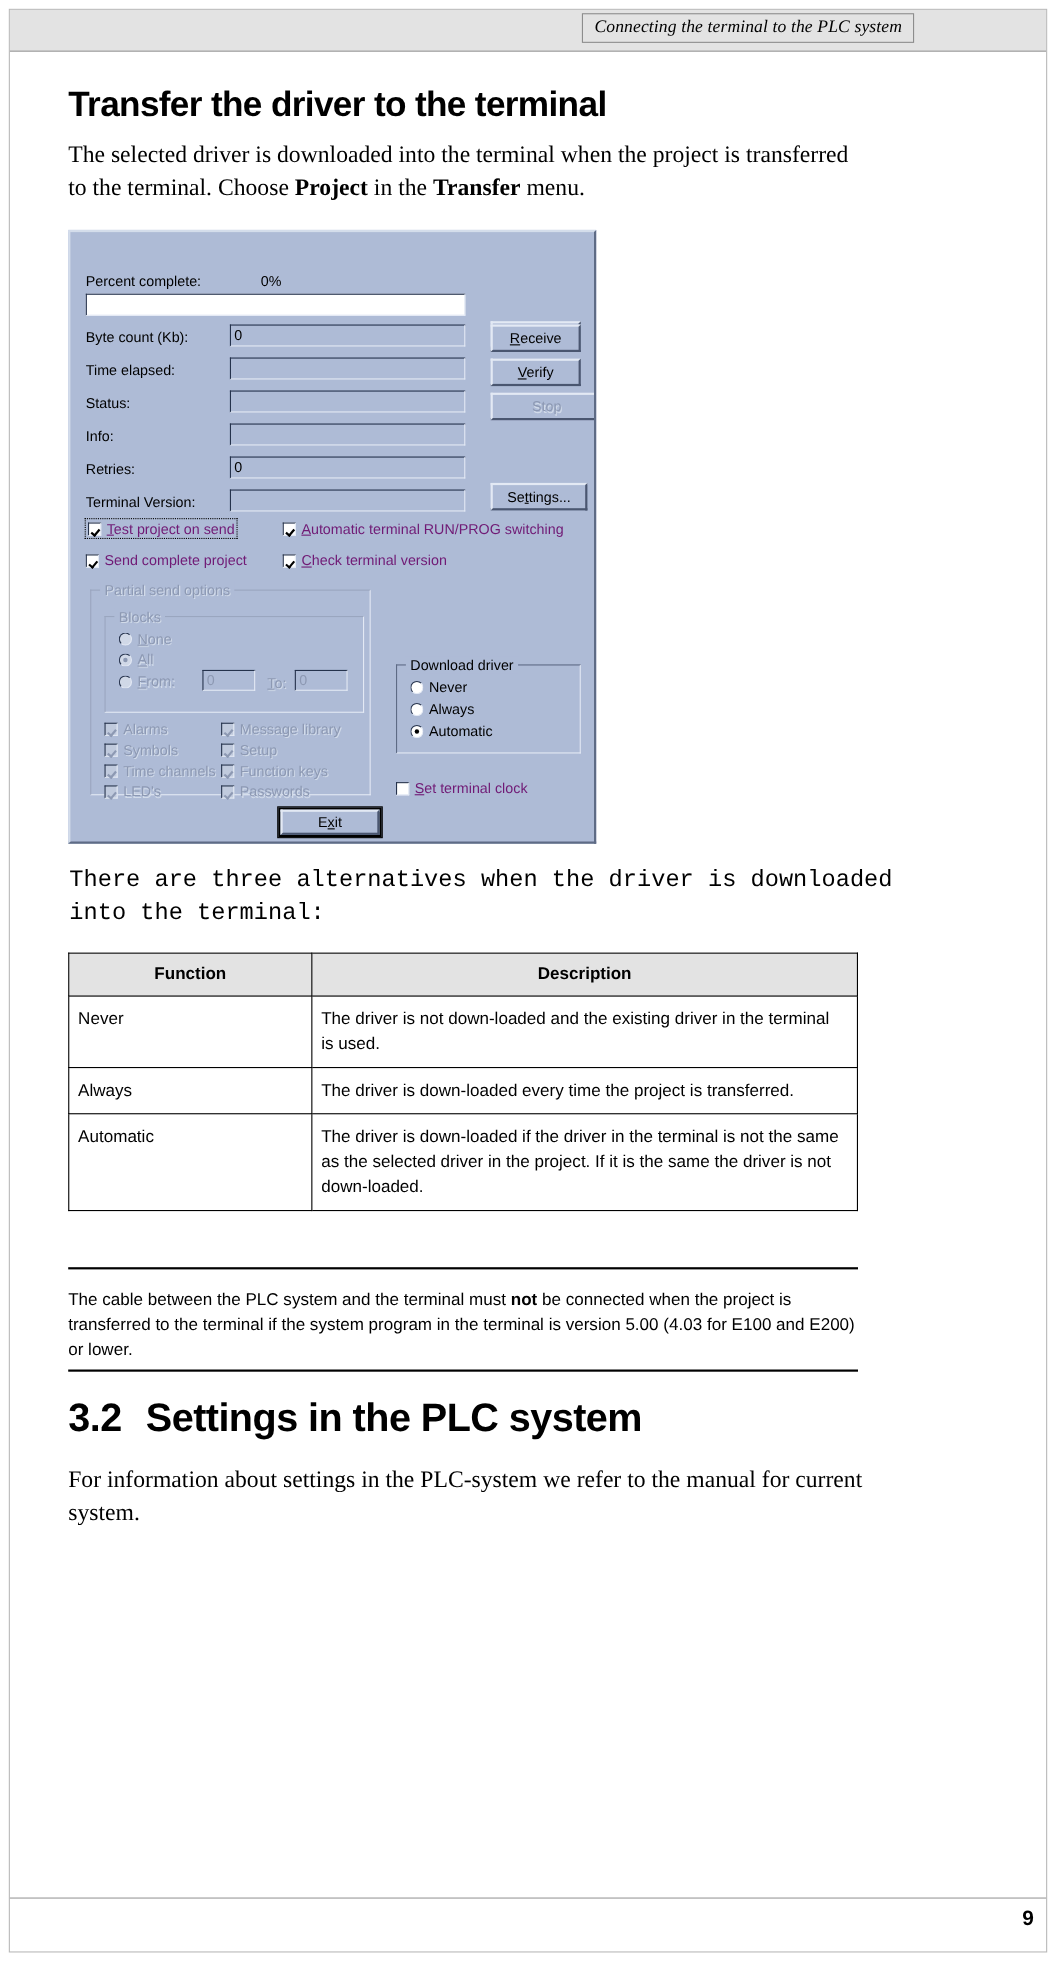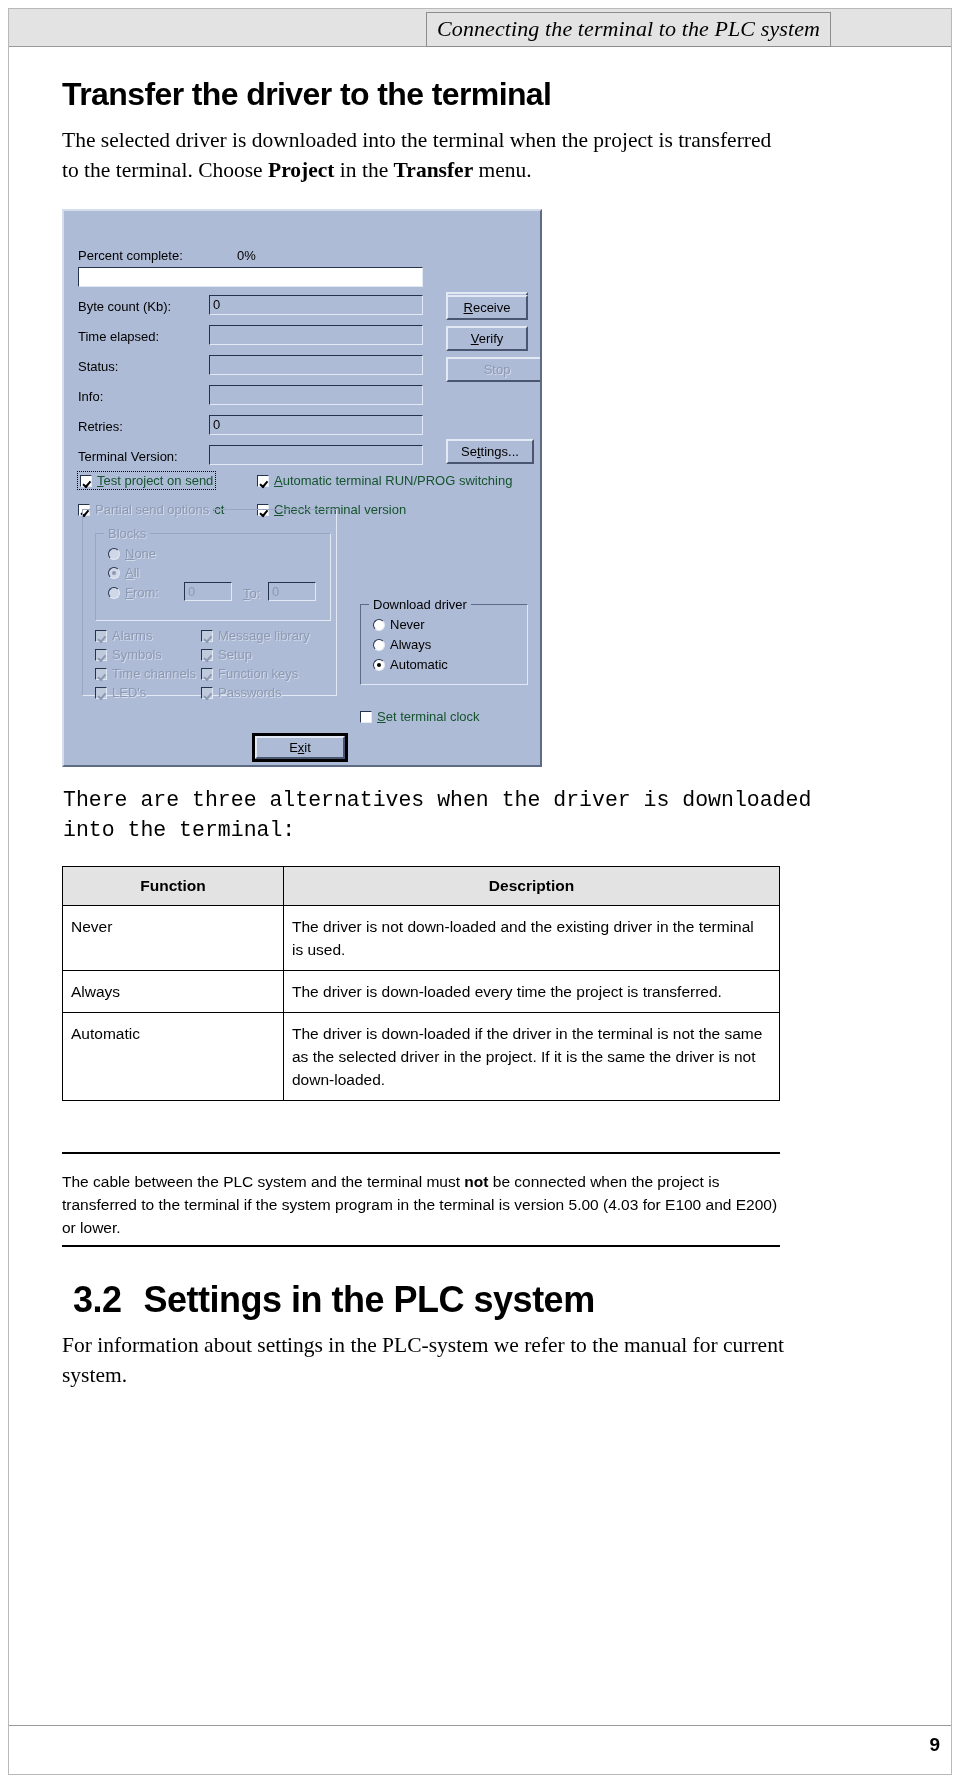--- a/index.html
+++ b/index.html
@@ -35,21 +35,21 @@
     box-sizing: border-box;
   }
   .run-header-box {
     position: absolute;
     right: 120px; top: 3px;
     padding: 3px 10px 4px 10px;
     background: #e3e3e3;
     border: 1px solid #8d8d8d;
     font-family: "Liberation Serif", serif;
     font-style: italic;
-    font-size: 22px;
+    font-size: 16px;
     white-space: nowrap;
     letter-spacing: 0.1px;
   }
 
   h1.doc-title {
     position: absolute;
     left: 62px; top: 76px;
     margin: 0;
     font-family: "Liberation Sans", sans-serif;
     font-weight: bold;
@@ -159,21 +159,21 @@
     border-bottom: 2px solid #4a5670;
     box-sizing: border-box;
   }
 
   
   .chk {
     position: absolute;
     font-family: "Liberation Sans", sans-serif;
     font-size: 13px;
     white-space: nowrap;
-    color: #14532d;
+    color: #701a75;
   }
   .chk .box {
     display: inline-block;
     width: 12px; height: 12px;
     background: #fff;
     border-top: 1px solid #25324c;
     border-left: 1px solid #25324c;
     border-right: 1px solid #e3e9f4;
     border-bottom: 1px solid #e3e9f4;
     box-sizing: border-box;
@@ -313,21 +313,21 @@
     font-size: 15.5px;
     line-height: 23px;
     margin: 16px 0 6px 0;
   }
   .note-text b { font-weight: bold; }
 
   
   h2.sec {
     position: absolute;
     left: 62px; top: 1268px;
-    margin: 11px;
+    margin: 0;
     font-family: "Liberation Sans", sans-serif;
     font-weight: bold;
     font-size: 36px;
     letter-spacing: -0.5px;
     white-space: nowrap;
   }
   h2.sec .num { margin-right: 22px; }
 
   p.sec-body {
     position: absolute;
@@ -404,21 +404,21 @@
   <div class="btn" style="left:382px; top:228px; width:88px; height:25px; line-height:21px;"><span>Se</span><span class="u">t</span><span>tings...</span></div>
 
   <div class="chk checked focus" style="left:14px; top:261px;"><span class="box"></span><span class="u">T</span><span>est project on send</span></div>
 
   <div class="chk checked" style="left:193px; top:262px;"><span class="box"></span><span class="u">A</span><span>utomatic terminal RUN/PROG switching</span></div>
 
   <div class="chk checked" style="left:14px; top:291px;"><span class="box"></span><span>Send complete project</span></div>
 
   <div class="chk checked" style="left:193px; top:291px;"><span class="box"></span><span class="u">C</span><span>heck terminal version</span></div>
 
-  <div class="group dim" style="left:18px; top:298px; width:255px; height:187px;padding-left:35px;">
+  <div class="group dim" style="left:18px; top:325px; width:255px; height:187px;padding-left:35px;">
     <span class="gtitle">Partial send options</span>
 
     <div class="group dim" style="left:12px; top:23px; width:236px; height:88px;">
       <span class="gtitle">Blocks</span>
 
       <div class="rad dim" style="left:12px; top:12px;"><span class="circ"></span><span class="u">N</span><span>one</span></div>
 
       <div class="rad dim selected" style="left:12px; top:31px;"><span class="circ"></span><span class="u">A</span><span>ll</span></div>
 
       <div class="rad dim" style="left:12px; top:51px;"><span class="circ"></span><span class="u">F</span><span>rom:</span></div>

